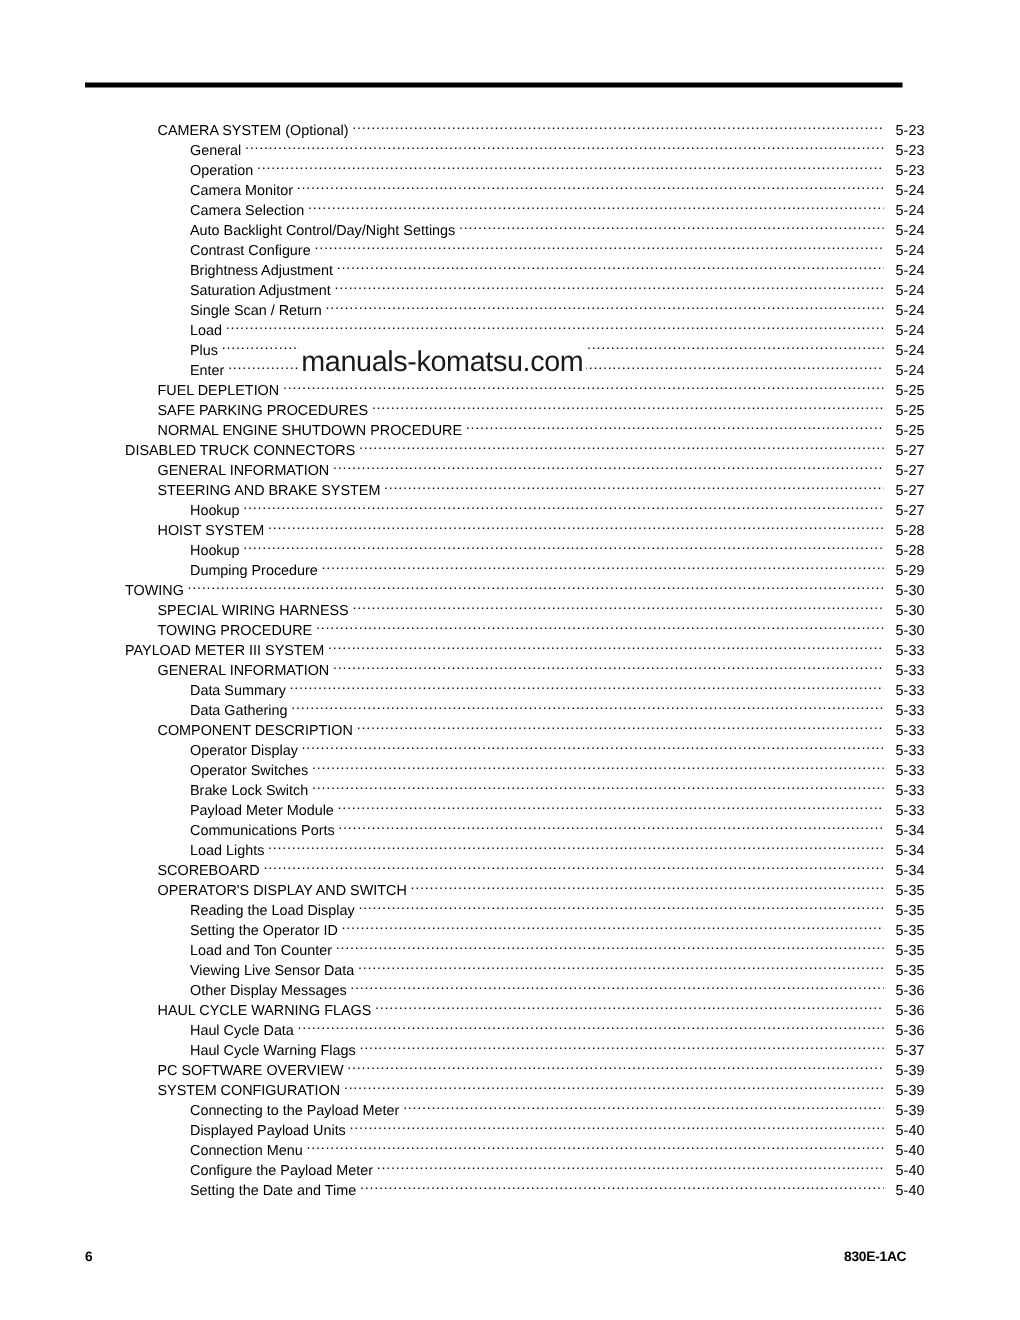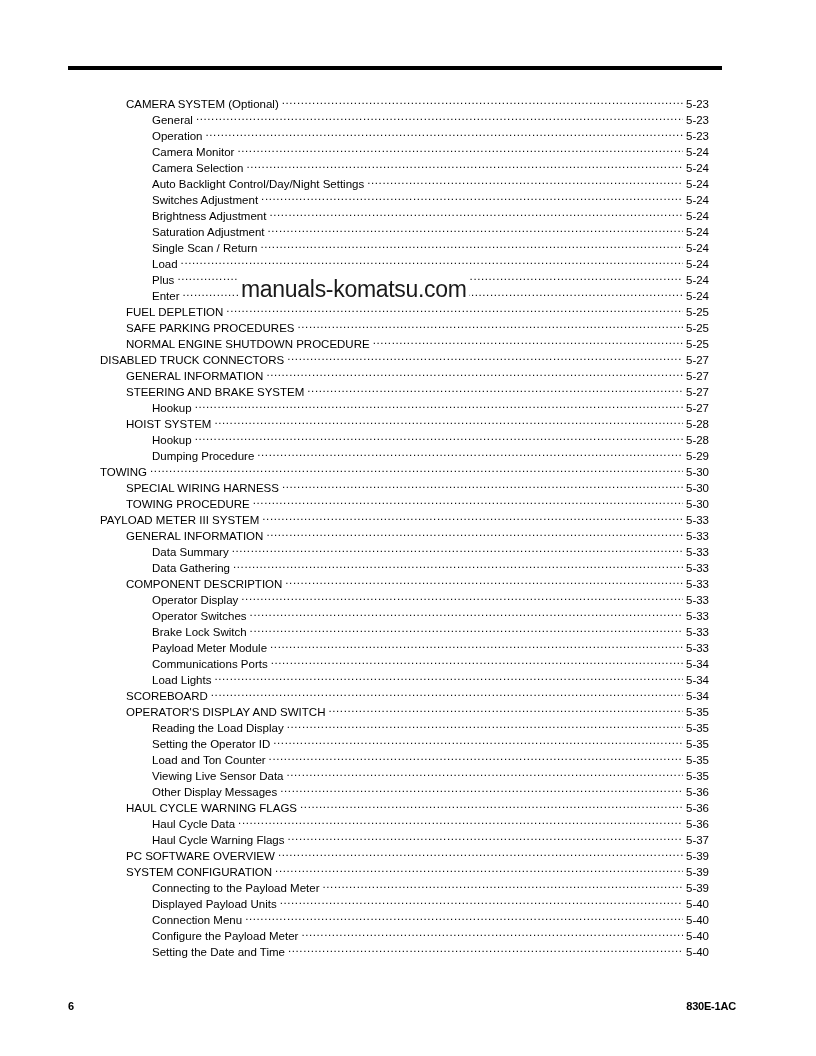--- a/index.html
+++ b/index.html
@@ -69,23 +69,23 @@
     left: 0;
     bottom: 0;
     white-space: nowrap;
     letter-spacing: 0.6px;
     font-size: 11.5px;
   }
 
   .toc-page {
     flex: 0 0 auto;
     width: 36px;
-    text-align: left;
+    text-align: center;
     padding-left: 3px;
-    padding-right: 94px;
+    padding-right: 70px;
     box-sizing: content-box;
   }
 
   
   .watermark {
     position: absolute;
     left: 239px;
     top: 274px;
     font-family: "Liberation Sans", sans-serif;
     font-size: 23px;
@@ -107,21 +107,21 @@
   }
   .footer-left {
     position: absolute;
     left: 68px;
     top: 0;
     font-size: 11px;
     font-weight: bold;
   }
   .footer-right {
     position: absolute;
-    right: 80px;
+    right: 91px;
     top: 0;
     font-size: 11px;
     font-weight: bold;
     letter-spacing: -0.2px;
   }
 </style>
 </head>
 <body>
 
 <div class="page">
@@ -153,21 +153,21 @@
         <span class="toc-title">Camera Selection</span>
         <span class="toc-dots"></span>
         <span class="toc-page">5-24</span>
       </div>
       <div class="toc-row lvl3">
         <span class="toc-title">Auto Backlight Control/Day/Night Settings</span>
         <span class="toc-dots"></span>
         <span class="toc-page">5-24</span>
       </div>
       <div class="toc-row lvl3">
-        <span class="toc-title">Switches Adjustment</span>
+        <span class="toc-title">Contrast Configure</span>
         <span class="toc-dots"></span>
         <span class="toc-page">5-24</span>
       </div>
       <div class="toc-row lvl3">
         <span class="toc-title">Brightness Adjustment</span>
         <span class="toc-dots"></span>
         <span class="toc-page">5-24</span>
       </div>
       <div class="toc-row lvl3">
         <span class="toc-title">Saturation Adjustment</span>

